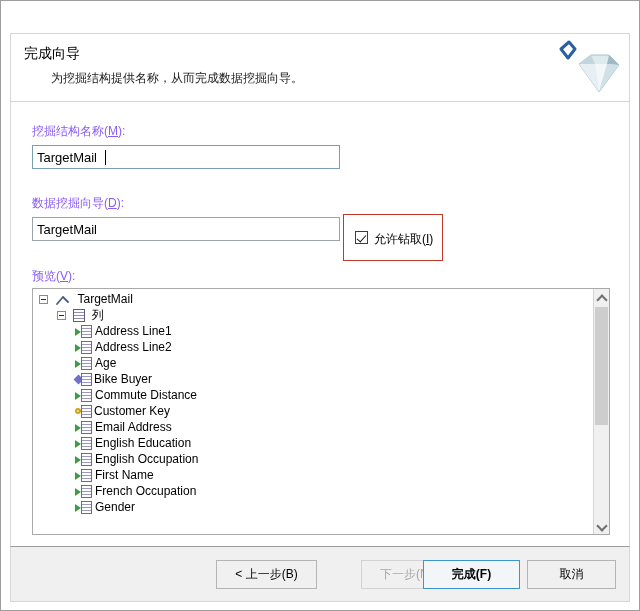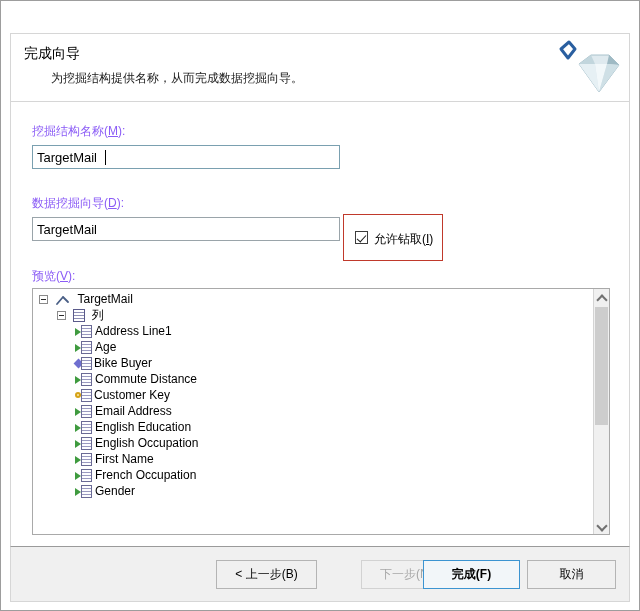--- a/index.html
+++ b/index.html
@@ -467,20 +467,21 @@
         </div>
 
         <div class="tnode" style="padding-left:24px;">
           <span class="toggle"></span>
           <span class="ico ico-table"></span>
           <span class="lbl">列</span>
         </div>
 
         <div id="column-list">
             <div class="tnode" style="padding-left: 42px;"><span class="ico ico-col"><span class="arrow"></span><span class="grid"></span></span><span class="lbl">Address Line1</span></div>
+            <div class="tnode" style="padding-left: 42px;"><span class="ico ico-col"><span class="arrow"></span><span class="grid"></span></span><span class="lbl">Address Line2</span></div>
             <div class="tnode" style="padding-left: 42px;"><span class="ico ico-col"><span class="arrow"></span><span class="grid"></span></span><span class="lbl">Age</span></div>
             <div class="tnode" style="padding-left: 42px;"><span class="ico ico-pred"><span class="pmark"></span><span class="grid"></span></span><span class="lbl">Bike Buyer</span></div>
             <div class="tnode" style="padding-left: 42px;"><span class="ico ico-col"><span class="arrow"></span><span class="grid"></span></span><span class="lbl">Commute Distance</span></div>
             <div class="tnode" style="padding-left: 42px;"><span class="ico ico-key"><span class="kring"></span><span class="kstem"></span><span class="grid"></span></span><span class="lbl">Customer Key</span></div>
             <div class="tnode" style="padding-left: 42px;"><span class="ico ico-col"><span class="arrow"></span><span class="grid"></span></span><span class="lbl">Email Address</span></div>
             <div class="tnode" style="padding-left: 42px;"><span class="ico ico-col"><span class="arrow"></span><span class="grid"></span></span><span class="lbl">English Education</span></div>
             <div class="tnode" style="padding-left: 42px;"><span class="ico ico-col"><span class="arrow"></span><span class="grid"></span></span><span class="lbl">English Occupation</span></div>
             <div class="tnode" style="padding-left: 42px;"><span class="ico ico-col"><span class="arrow"></span><span class="grid"></span></span><span class="lbl">First Name</span></div>
             <div class="tnode" style="padding-left: 42px;"><span class="ico ico-col"><span class="arrow"></span><span class="grid"></span></span><span class="lbl">French Occupation</span></div>
             <div class="tnode" style="padding-left: 42px;"><span class="ico ico-col"><span class="arrow"></span><span class="grid"></span></span><span class="lbl">Gender</span></div>

